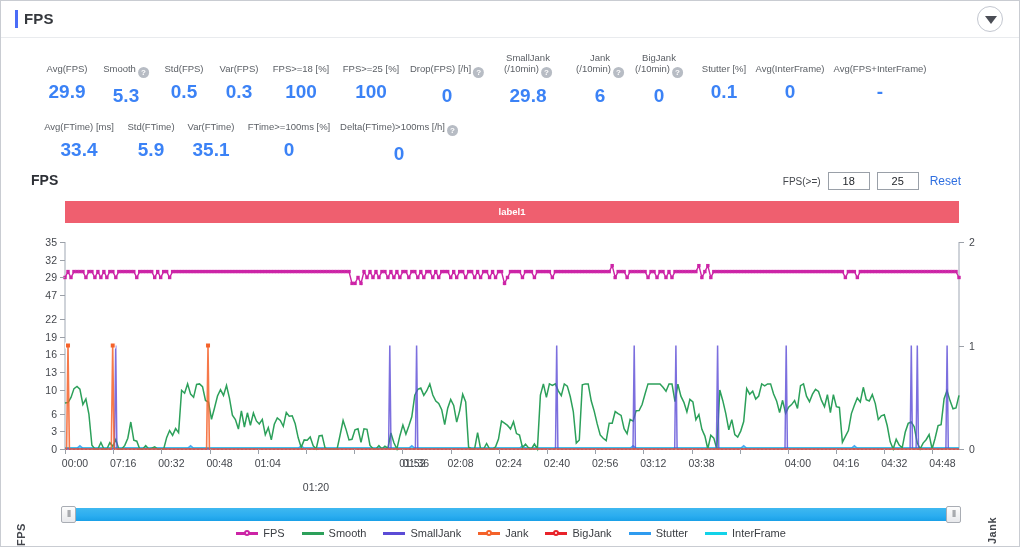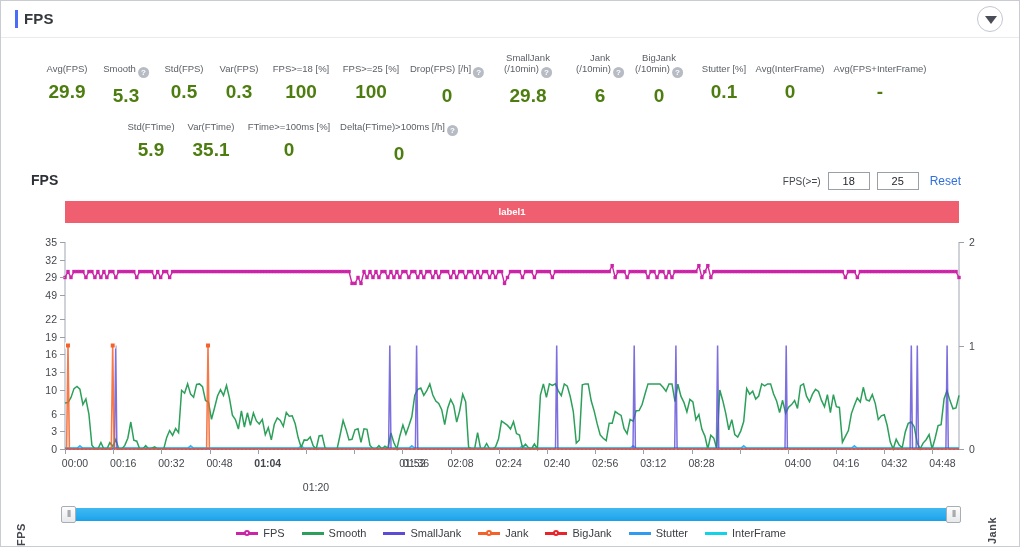--- a/index.html
+++ b/index.html
@@ -50,21 +50,21 @@
     transform: translateX(-50%);
     white-space: nowrap;
   }
   .metric-label {
     font-size: 9.5px; color: #5c6066; line-height: 11px;
     display: block;
   }
   .metric-label .lbl-line { display: block; }
   .metric-value {
     display: block; margin-top: 7px;
-    font-size: 19px; font-weight: bold; color: #4d7c0f;
+    font-size: 19px; font-weight: bold; color: #3b82f6;
   }
   .help-icon {
     display: inline-block; vertical-align: -3px;
     width: 11px; height: 11px; border-radius: 50%;
     background: #b7bcc4; color: #fff;
     font-size: 8px; line-height: 11px; text-align: center;
     font-weight: bold; margin-left: 2px;
   }
 
   
@@ -260,20 +260,26 @@
           <span class="metric-value">0</span>
         </div>
         <div class="metric" style="left: 879px; padding-top: 11px;">
           <span class="metric-label">
             <span class="lbl-line">Avg(FPS+InterFrame)</span>
           </span>
           <span class="metric-value">-</span>
         </div>
       </div>
     <div class="metric-row" id="metric-row-2">
+        <div class="metric" style="left: 78px; padding-top: 11px;">
+          <span class="metric-label">
+            <span class="lbl-line">Avg(FTime) [ms]</span>
+          </span>
+          <span class="metric-value">33.4</span>
+        </div>
         <div class="metric" style="left: 150px; padding-top: 11px;">
           <span class="metric-label">
             <span class="lbl-line">Std(FTime)</span>
           </span>
           <span class="metric-value">5.9</span>
         </div>
         <div class="metric" style="left: 210px; padding-top: 11px;">
           <span class="metric-label">
             <span class="lbl-line">Var(FTime)</span>
           </span>
@@ -307,21 +313,21 @@
     <div id="label-bar">label1</div>
 
     <div id="plot-wrap">
       <div id="y-ticks">
           <div class="ytick" style="top: 8px; width: 52px; right: 964px;">35</div>
           <div style="position: absolute; width: 5px; height: 1px; background: rgb(155, 160, 168); left: 59px; top: 8px;"></div>
           <div class="ytick" style="top: 25.7429px; width: 52px; right: 964px;">32</div>
           <div style="position: absolute; width: 5px; height: 1px; background: rgb(155, 160, 168); left: 59px; top: 25.7429px;"></div>
           <div class="ytick" style="top: 43.4857px; width: 52px; right: 964px;">29</div>
           <div style="position: absolute; width: 5px; height: 1px; background: rgb(155, 160, 168); left: 59px; top: 43.4857px;"></div>
-          <div class="ytick" style="top: 61.2286px; width: 52px; right: 964px;">49</div>
+          <div class="ytick" style="top: 61.2286px; width: 52px; right: 964px;">47</div>
           <div style="position: absolute; width: 5px; height: 1px; background: rgb(155, 160, 168); left: 59px; top: 61.2286px;"></div>
           <div class="ytick" style="top: 84.8857px; width: 52px; right: 964px;">22</div>
           <div style="position: absolute; width: 5px; height: 1px; background: rgb(155, 160, 168); left: 59px; top: 84.8857px;"></div>
           <div class="ytick" style="top: 102.629px; width: 52px; right: 964px;">19</div>
           <div style="position: absolute; width: 5px; height: 1px; background: rgb(155, 160, 168); left: 59px; top: 102.629px;"></div>
           <div class="ytick" style="top: 120.371px; width: 52px; right: 964px;">16</div>
           <div style="position: absolute; width: 5px; height: 1px; background: rgb(155, 160, 168); left: 59px; top: 120.371px;"></div>
           <div class="ytick" style="top: 138.114px; width: 52px; right: 964px;">13</div>
           <div style="position: absolute; width: 5px; height: 1px; background: rgb(155, 160, 168); left: 59px; top: 138.114px;"></div>
           <div class="ytick" style="top: 155.857px; width: 52px; right: 964px;">10</div>
@@ -337,45 +343,45 @@
           <div class="y2tick" style="top: 8px; left: 968px;">2</div>
           <div style="position: absolute; width: 5px; height: 1px; background: rgb(155, 160, 168); left: 958px; top: 8px;"></div>
           <div class="y2tick" style="top: 111.5px; left: 968px;">1</div>
           <div style="position: absolute; width: 5px; height: 1px; background: rgb(155, 160, 168); left: 958px; top: 111.5px;"></div>
           <div class="y2tick" style="top: 215px; left: 968px;">0</div>
           <div style="position: absolute; width: 5px; height: 1px; background: rgb(155, 160, 168); left: 958px; top: 215px;"></div>
         </div>
       <div id="x-ticks">
           <div class="xtick" style="left: 64px; top: 223px;">00:00</div>
           <div style="position: absolute; width: 1px; height: 5px; background: rgb(155, 160, 168); left: 64px; top: 215px;"></div>
-          <div class="xtick" style="left: 112.194px; top: 223px;">00:16</div>
+          <div class="xtick" style="left: 112.194px; top: 223px;">07:16</div>
           <div style="position: absolute; width: 1px; height: 5px; background: rgb(155, 160, 168); left: 112.194px; top: 215px;"></div>
           <div class="xtick" style="left: 160.388px; top: 223px;">00:32</div>
           <div style="position: absolute; width: 1px; height: 5px; background: rgb(155, 160, 168); left: 160.388px; top: 215px;"></div>
           <div class="xtick" style="left: 208.582px; top: 223px;">00:48</div>
           <div style="position: absolute; width: 1px; height: 5px; background: rgb(155, 160, 168); left: 208.582px; top: 215px;"></div>
-          <div class="xtick" style="left: 256.776px; top: 223px; font-weight: bold;">01:04</div>
+          <div class="xtick" style="left: 256.776px; top: 223px;">01:04</div>
           <div style="position: absolute; width: 1px; height: 5px; background: rgb(155, 160, 168); left: 256.776px; top: 215px;"></div>
           <div class="xtick" style="left: 304.97px; top: 223px; margin-top: 24px;">01:20</div>
           <div style="position: absolute; width: 1px; height: 5px; background: rgb(155, 160, 168); left: 304.97px; top: 215px;"></div>
           <div class="xtick" style="left: 362px; top: 223px; margin-left: 43px;">01:36</div>
           <div style="position: absolute; width: 1px; height: 5px; background: rgb(155, 160, 168); left: 353.164px; top: 215px;"></div>
           <div class="xtick" style="left: 401.358px; top: 223px;">01:52</div>
           <div style="position: absolute; width: 1px; height: 5px; background: rgb(155, 160, 168); left: 401.358px; top: 215px;"></div>
           <div class="xtick" style="left: 449.553px; top: 223px;">02:08</div>
           <div style="position: absolute; width: 1px; height: 5px; background: rgb(155, 160, 168); left: 449.553px; top: 215px;"></div>
           <div class="xtick" style="left: 497.747px; top: 223px;">02:24</div>
           <div style="position: absolute; width: 1px; height: 5px; background: rgb(155, 160, 168); left: 497.747px; top: 215px;"></div>
           <div class="xtick" style="left: 545.941px; top: 223px;">02:40</div>
           <div style="position: absolute; width: 1px; height: 5px; background: rgb(155, 160, 168); left: 545.941px; top: 215px;"></div>
           <div class="xtick" style="left: 594.135px; top: 223px;">02:56</div>
           <div style="position: absolute; width: 1px; height: 5px; background: rgb(155, 160, 168); left: 594.135px; top: 215px;"></div>
           <div class="xtick" style="left: 642.329px; top: 223px;">03:12</div>
           <div style="position: absolute; width: 1px; height: 5px; background: rgb(155, 160, 168); left: 642.329px; top: 215px;"></div>
-          <div class="xtick" style="left: 690.523px; top: 223px;">08:28</div>
+          <div class="xtick" style="left: 690.523px; top: 223px;">03:38</div>
           <div style="position: absolute; width: 1px; height: 5px; background: rgb(155, 160, 168); left: 690.523px; top: 215px;"></div>
           <div class="xtick" style="left: 738.717px; top: 229px; margin-top: 44px;">03:44</div>
           <div style="position: absolute; width: 1px; height: 5px; background: rgb(155, 160, 168); left: 738.717px; top: 215px;"></div>
           <div class="xtick" style="left: 786.911px; top: 223px;">04:00</div>
           <div style="position: absolute; width: 1px; height: 5px; background: rgb(155, 160, 168); left: 786.911px; top: 215px;"></div>
           <div class="xtick" style="left: 835.105px; top: 223px;">04:16</div>
           <div style="position: absolute; width: 1px; height: 5px; background: rgb(155, 160, 168); left: 835.105px; top: 215px;"></div>
           <div class="xtick" style="left: 883.299px; top: 223px;">04:32</div>
           <div style="position: absolute; width: 1px; height: 5px; background: rgb(155, 160, 168); left: 883.299px; top: 215px;"></div>
           <div class="xtick" style="left: 931.493px; top: 223px;">04:48</div>

